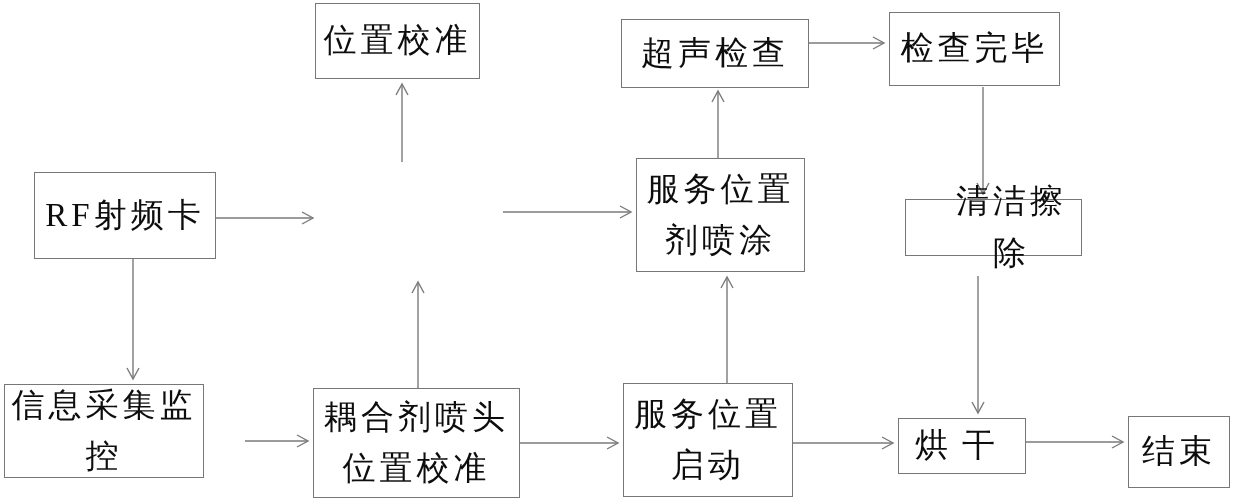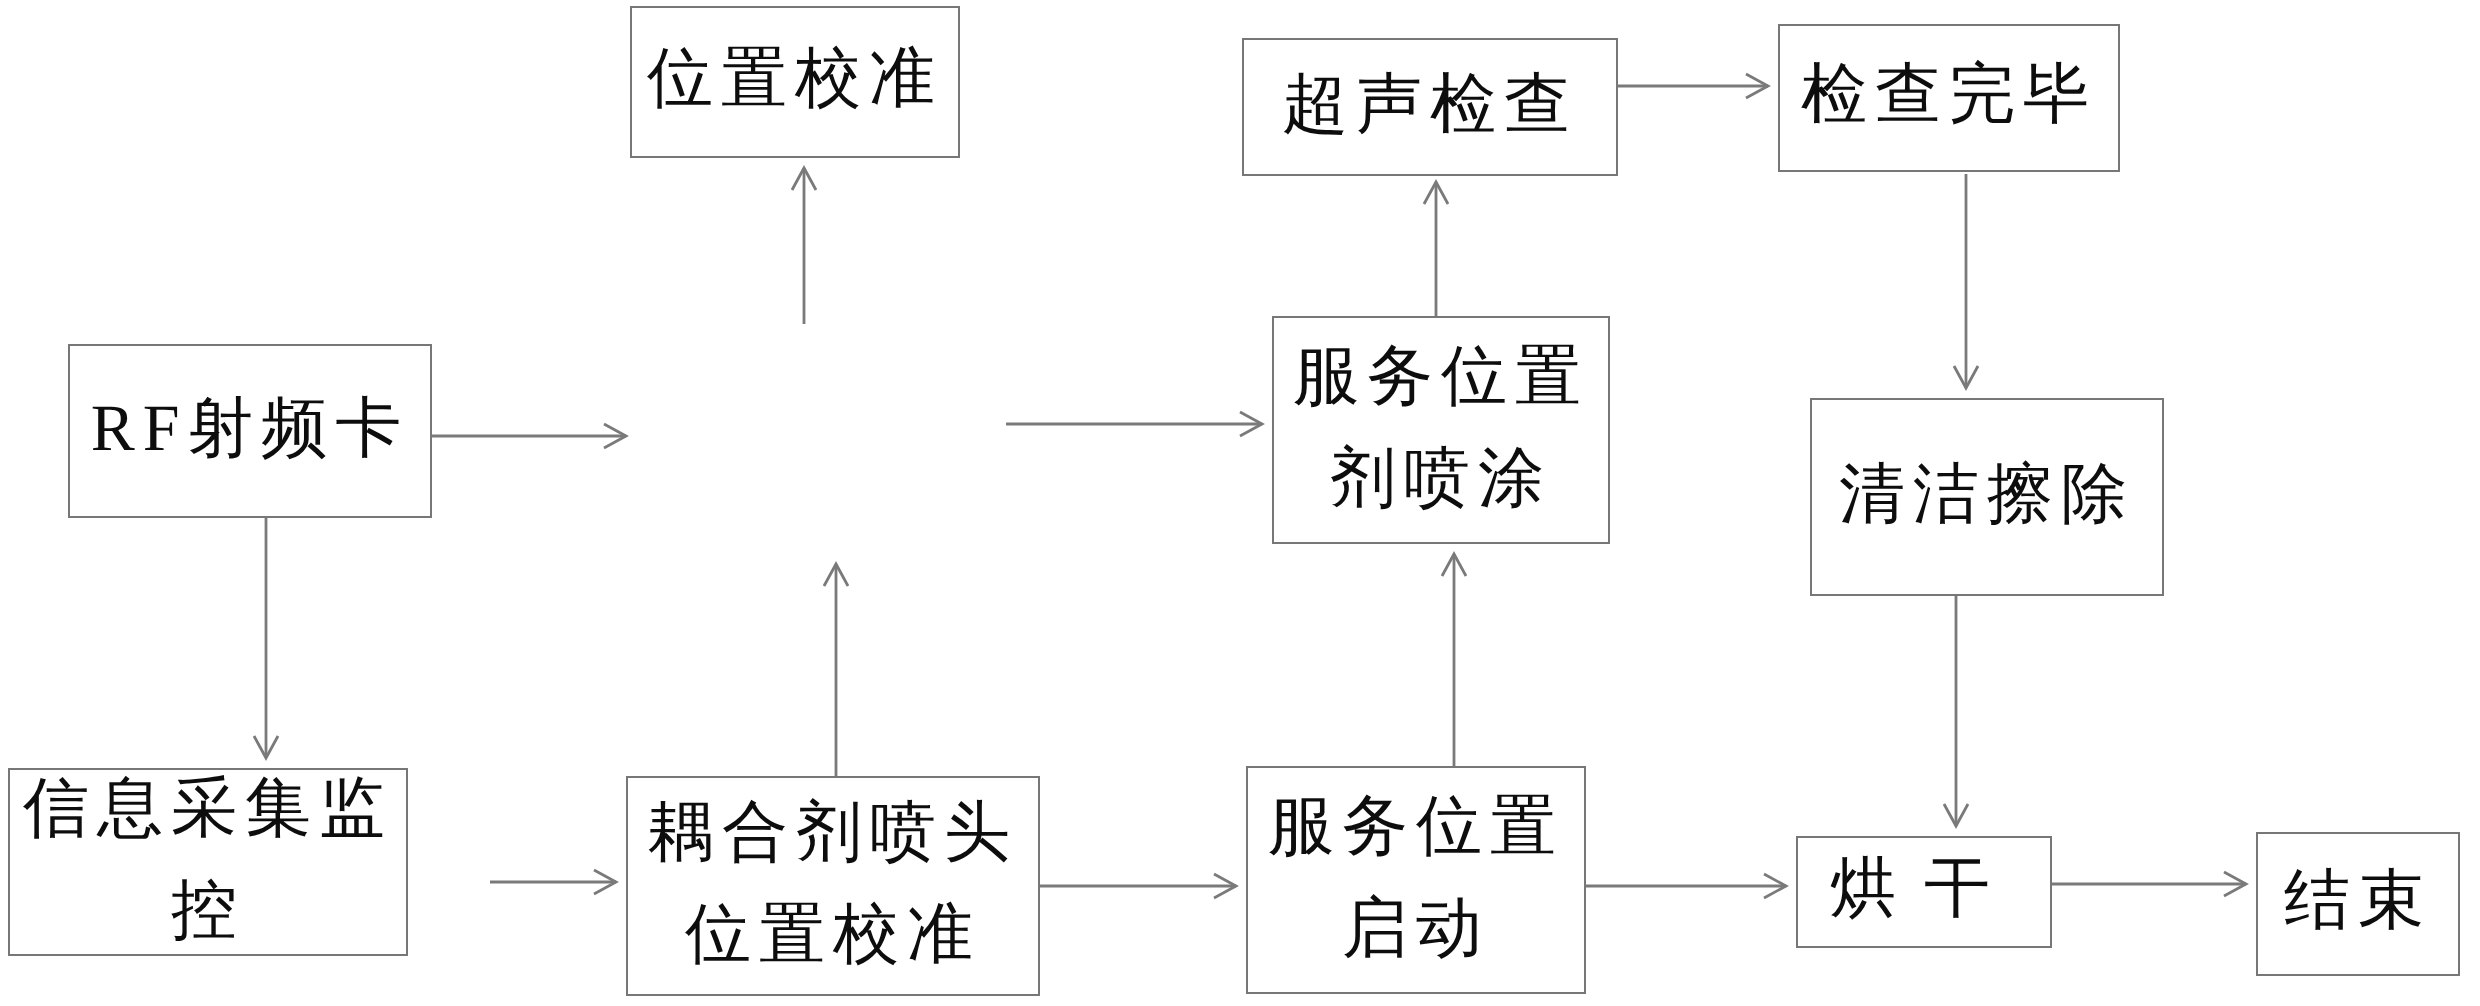--- a/index.html
+++ b/index.html
@@ -56,21 +56,21 @@
       <line x1="978" y1="276" x2="978" y2="413" class="edge" marker-end="url(#arrowhead)"></line>
       <line x1="793" y1="443" x2="893" y2="443" class="edge" marker-end="url(#arrowhead)"></line>
       <line x1="1026" y1="442" x2="1123" y2="442" class="edge" marker-end="url(#arrowhead)"></line>
     </svg>
 <div class="node" style="left: 315px; top: 3px; width: 165px; height: 76px;">位置校准</div>
     <div class="node" style="left: 34px; top: 172px; width: 182px; height: 87px;">RF射频卡</div>
     <div class="node" style="left: 621px; top: 7px; width: 188px; height: 69px; margin-top: 12px;">超声检查</div>
     <div class="node" style="left: 889px; top: 12px; width: 171px; height: 74px;">检查完毕</div>
     <div class="node" style="left: 636px; top: 158px; width: 169px; height: 114px;">服务位置
 剂喷涂</div>
-    <div class="node" style="left: 905px; top: 199px; width: 177px; height: 99px;">清洁擦除</div>
+    <div class="node" style="left: 905px; top: 199px; width: 177px; height: 57px; padding-left: 36px;">清洁擦除</div>
     <div class="node" style="left: 4px; top: 384px; width: 200px; height: 94px;">信息采集监控</div>
     <div class="node" style="left: 313px; top: 388px; width: 207px; height: 110px;">耦合剂喷头
 位置校准</div>
     <div class="node" style="left: 623px; top: 383px; width: 170px; height: 114px;">服务位置
 启动</div>
     <div class="node" style="left: 898px; top: 418px; width: 128px; height: 56px; letter-spacing: 14px;">烘干</div>
     <div class="node" style="left: 1128px; top: 416px; width: 102px; height: 72px;">结束</div>
   </div>
 
 </body></html>

